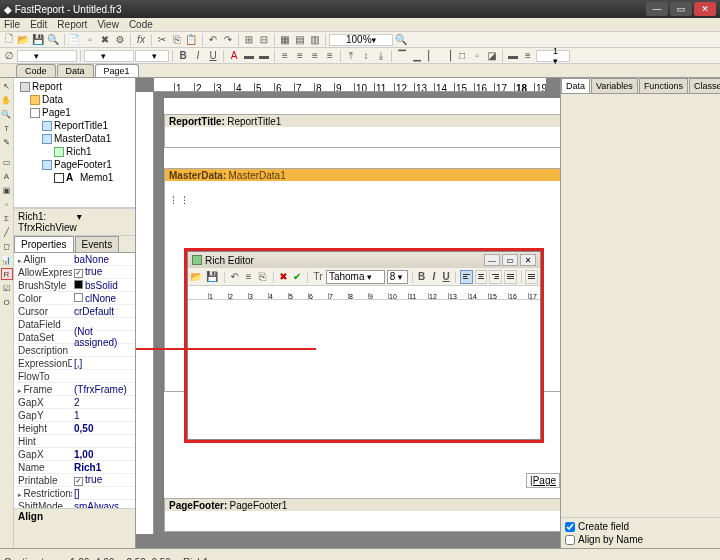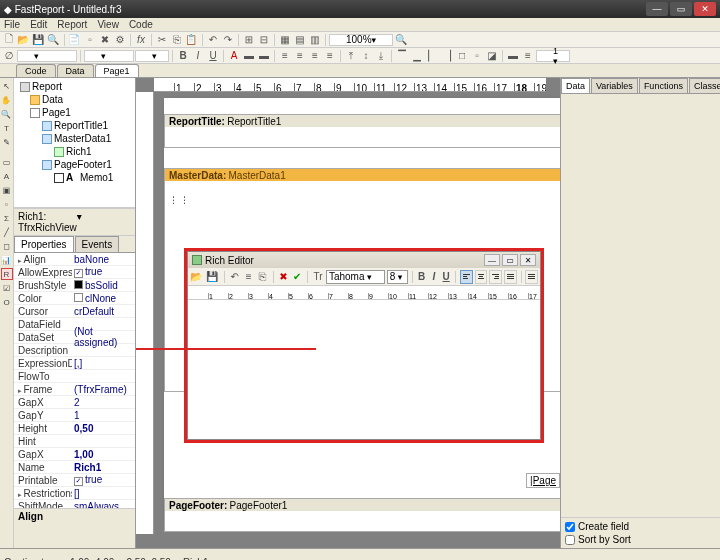--- a/index.html
+++ b/index.html
@@ -491,21 +491,21 @@
       <div class="rtab inactive">Functions</div>
       <div class="rtab inactive">Classes</div>
     </div>
     <div class="rchecks">
       <label>
           <input type="checkbox" checked="" style="">
           <span>Create field</span>
         </label>
       <label>
           <input type="checkbox" style="">
-          <span>Sort by Sort</span>
+          <span>Align by Name</span>
         </label>
     </div>
   </div>
 </div>
 
 <div class="statusbar">
   <span>Centimeters</span>
   <span>1,00; 4,00</span>
   <span>2,50; 0,50</span>
   <span>Rich1</span>

